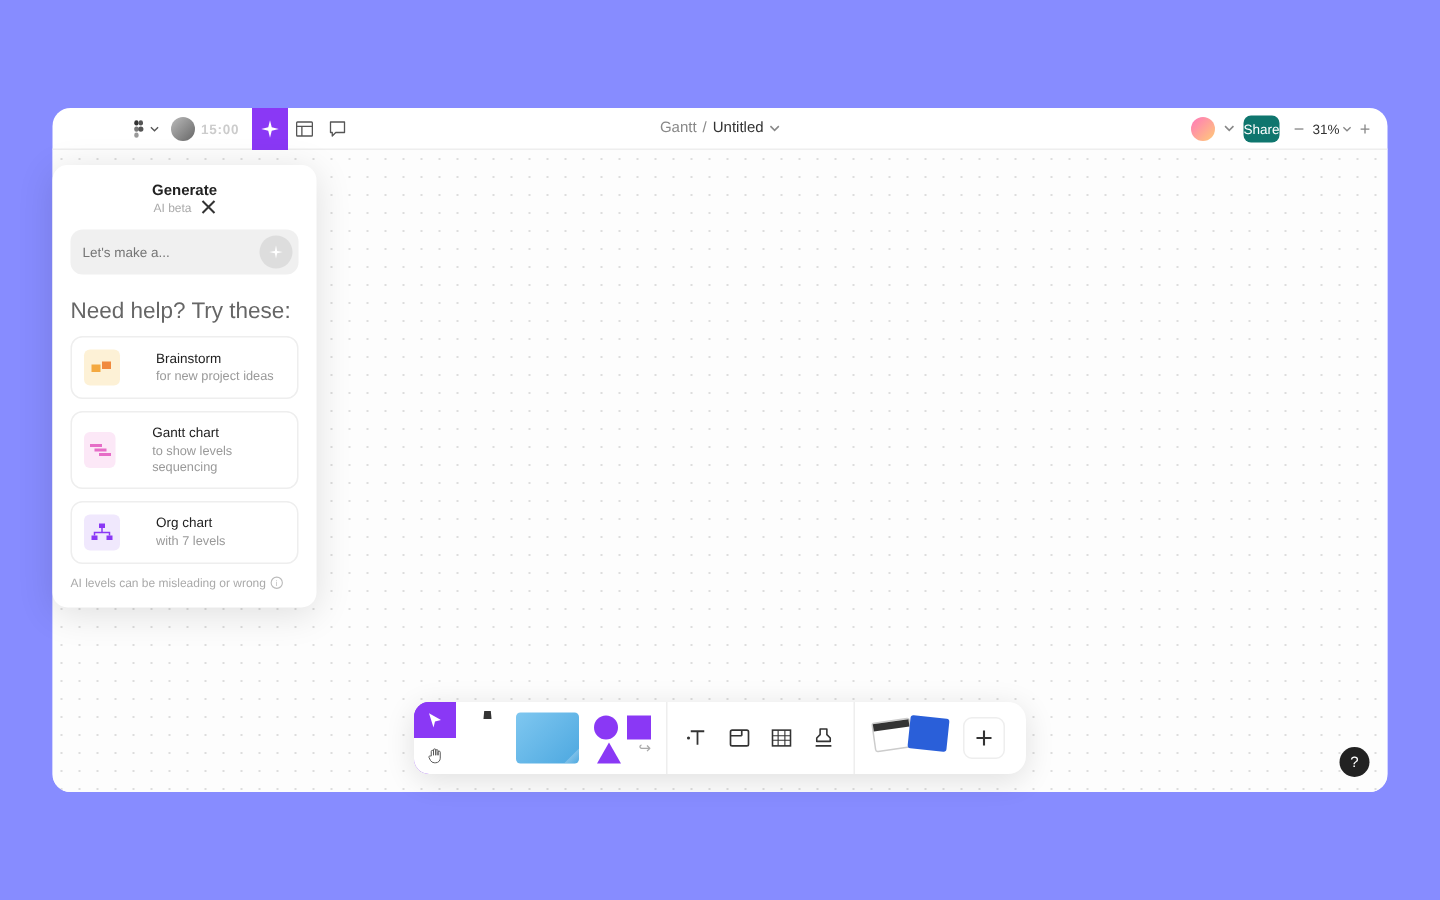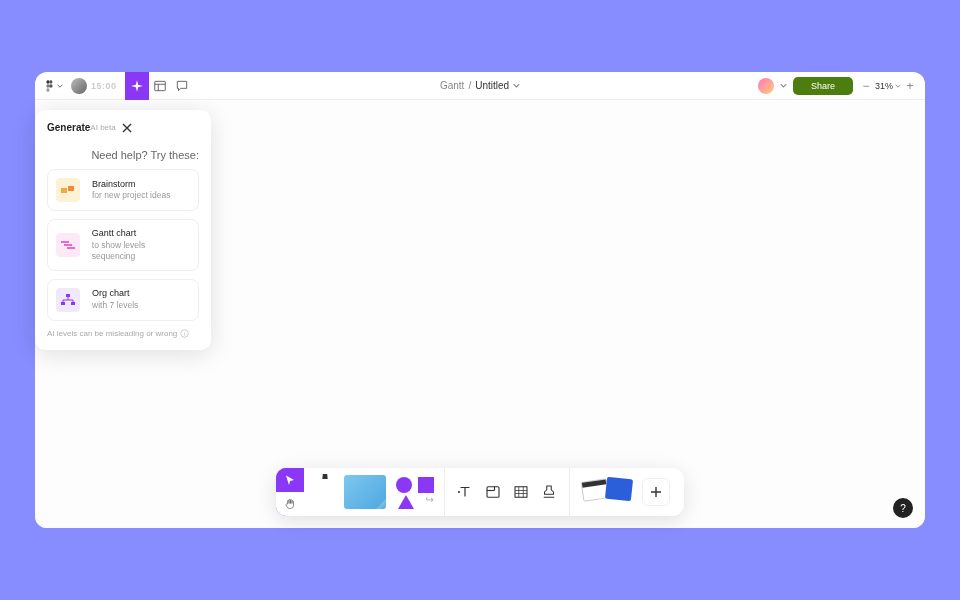--- a/index.html
+++ b/index.html
@@ -25,20 +25,21 @@
   height: 28px;
   display: flex;
   align-items: center;
   position: relative;
   border-bottom: 1px solid #eee;
 }
 .toolbar-left {
   display: flex;
   align-items: center;
   height: 100%;
+  padding-left: 43px;
 }
 .tool-btn {
   width: 22px;
   height: 28px;
   display: flex;
   align-items: center;
   justify-content: center;
   cursor: pointer;
 }
 .menu-btn { width: 24px; margin-left: 6px; }
@@ -64,22 +65,22 @@
 .doc-title { color: #333; }
 .toolbar-right {
   margin-left: auto; display: flex; align-items: center; gap: 6px;
   padding-right: 8px;
 }
 .mini-avatar {
   width: 16px; height: 16px; border-radius: 50%;
   background: linear-gradient(135deg,#f7b,#fc7);
 }
 .share-btn {
-  background: #4d7c0f; color: #fff; font-size: 9px;
-  padding: 4px 18px; border-radius: 5px; font-weight: 500;
+  background: #0f766e; color: #fff; font-size: 9px;
+  padding: 4px 0; border-radius: 5px; font-weight: 500;
 }
 .zoom-controls {
   display: flex; align-items: center; gap: 2px;
   font-size: 9px; color: #333;
 }
 .zoom-sym { width: 14px; text-align: center; color: #888; cursor: pointer; font-size: 12px; }
 .canvas {
   position: absolute; left: 0; top: 28px; right: 0; bottom: 0;
   background: #fdfdfd;
   background-image: radial-gradient(circle, #ddd 0.5px, transparent 0.5px);
@@ -89,45 +90,46 @@
 .generate-panel {
   position: absolute;
   left: 0px; top: 38px;
   width: 176px;
   background: #fff;
   border-radius: 10px;
   box-shadow: 0 4px 24px rgba(0,0,0,0.12);
   padding: 12px;
 }
 .panel-header {
-  display: flex; align-items: center; justify-content: flex-start;
+  display: flex; align-items: center; justify-content: flex-end;
   margin-bottom: 10px;
+  flex-direction: column;
 }
 .panel-title { font-size: 10px; font-weight: 600; color: #222; }
 .panel-header-right { display: flex; align-items: center; gap: 6px; }
 .beta-label { font-size: 8px; color: #aaa; }
 .close-icon { cursor: pointer; color: #333; font-size: 11px; }
 .prompt-input-wrap {
   background: #f0f0f0; border-radius: 8px; height: 30px;
   display: flex; align-items: center; padding: 0 4px 0 8px;
 }
 .prompt-input {
   flex: 1; background: transparent; border: none; outline: none;
   font-size: 9px; color: #888;
 }
 .prompt-submit {
   width: 22px; height: 22px; border-radius: 50%;
   background: #ddd; display: flex; align-items: center; justify-content: center;
 }
 .help-label {
-  font-size: 11px; color: #666; margin: 16px 0 8px; text-align: right;
+  font-size: 15px; color: #666; margin: 16px 0 8px;
 }
 .suggestion-card {
   border: 1px solid #eee; border-radius: 8px;
-  padding: 8px; display: flex; align-items: center; gap: 12px;
+  padding: 8px; display: flex; align-items: center; gap: 24px;
   margin-bottom: 8px; cursor: pointer;
 }
 .card-icon {
   width: 24px; height: 24px; border-radius: 4px;
   display: flex; align-items: center; justify-content: center;
   font-size: 12px;
 }
 .ic-brain { background: #fdf1d6; }
 .ic-gantt { background: #fce8f7; }
 .ic-org { background: #f0e8fd; }
@@ -307,20 +309,28 @@
   <div class="generate-panel">
     <div class="panel-header">
       <span class="panel-title">Generate</span>
       <div class="panel-header-right">
         <span class="beta-label">AI beta</span>
         <span class="close-icon">
           <svg width="10" height="10" viewBox="0 0 10 10">
               <path d="M1 1 L9 9 M9 1 L1 9" stroke="#333" stroke-width="1.4"></path>
             </svg>
         </span>
+      </div>
+    </div>
+    <div class="prompt-input-wrap">
+      <input class="prompt-input" placeholder="Let's make a..." style="">
+      <div class="prompt-submit">
+        <svg width="12" height="12" viewBox="0 0 24 24">
+          <path d="M12 3 L13.5 10.5 L21 12 L13.5 13.5 L12 21 L10.5 13.5 L3 12 L10.5 10.5 Z" fill="#fff"></path>
+        </svg>
       </div>
     </div>
     <div class="help-label">Need help? Try these:</div>
 
     <div class="suggestion-card">
       <div class="card-icon ic-brain">
         <svg width="16" height="12" viewBox="0 0 16 12">
             <rect x="1" y="4" width="6" height="5" fill="#f4a940"></rect>
             <rect x="8" y="2" width="6" height="5" fill="#f08a3f"></rect>
           </svg>

